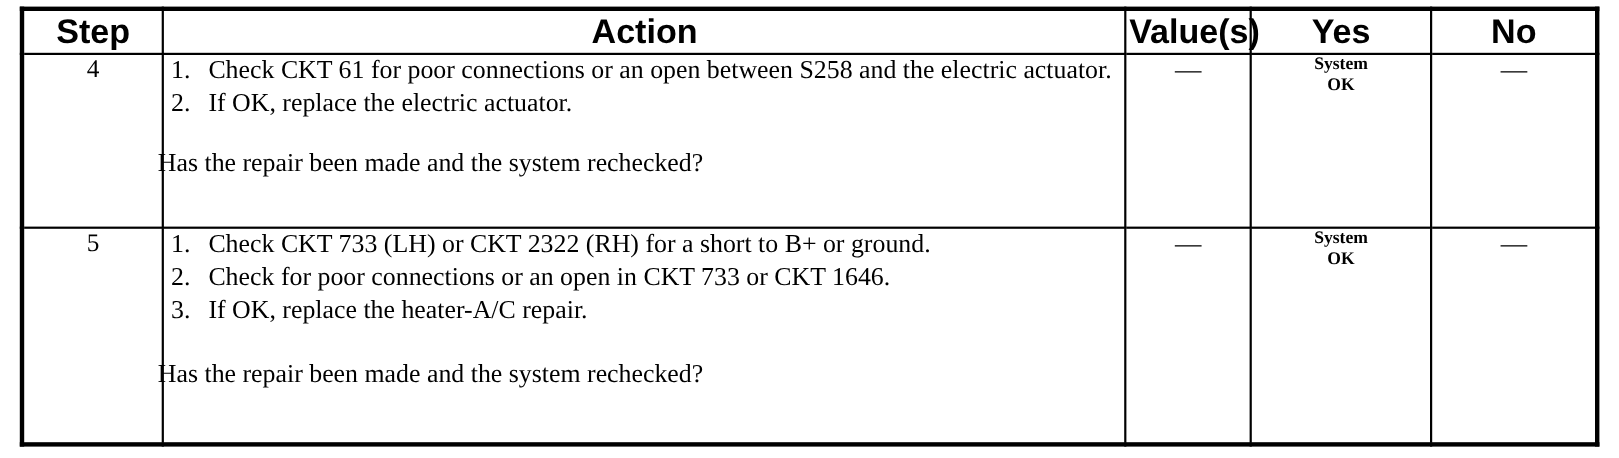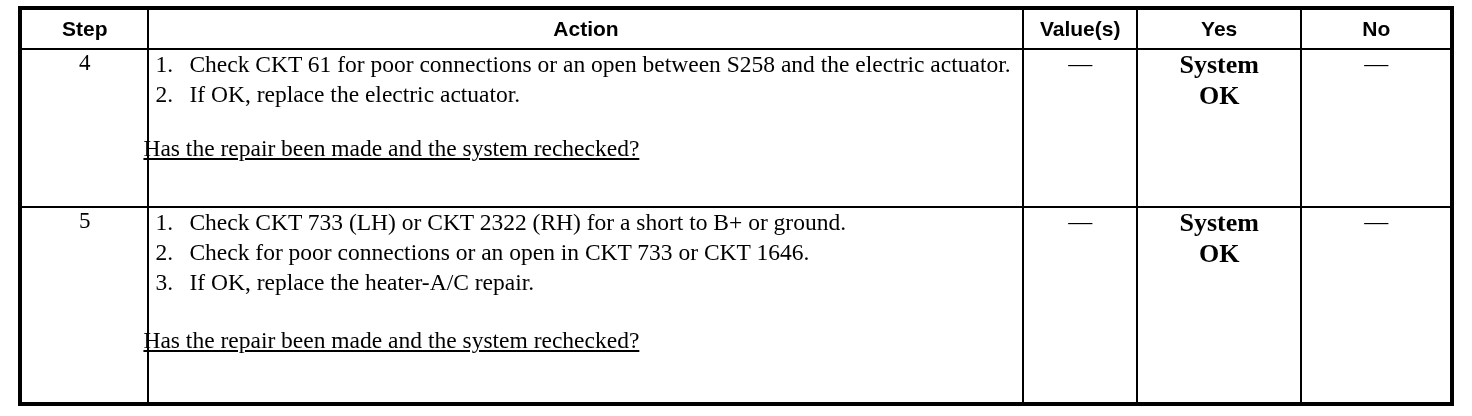--- a/index.html
+++ b/index.html
@@ -36,21 +36,21 @@
     background: #fff;
   }
 
   
   .hdr th {
     height: 38px;
     text-align: center;
     vertical-align: middle;
     font-family: "Liberation Sans", "DejaVu Sans", sans-serif;
     font-weight: bold;
-    font-size: 21px;
+    font-size: 31px;
     letter-spacing: 0px;
     padding: 0 2px;
   }
   .hdr-step   { width: 128px; }
   .hdr-action { width: 872px; margin-left: 32px; }
   .hdr-value  { width: 113px; }
   .hdr-yes    { width: 164px; }
   .hdr-no     { width: 150px; }
 
   
@@ -66,21 +66,21 @@
     line-height: 1.22;
   }
   .c-center {
     text-align: center;
     font-size: 23px;
     padding-top: 10px;
     line-height: 1.22;
   }
   .c-yes {
     text-align: center;
-    font-size: 26px;
+    font-size: 16px;
     font-weight: bold;
     padding-top: 8px;
     line-height: 1.18;
   }
 
   
   ol.steps {
     margin: 0;
     padding: 0;
     list-style: none;
@@ -93,21 +93,20 @@
   ol.steps li .num {
     position: absolute;
     left: 6px;
     top: 0;
     width: 30px;
     text-align: left;
   }
   .question {
     margin-top: 26px;
     margin-left: -6px;
-    text-decoration: underline;
   }
   .q-row-5 { margin-top: 30px; }
 
   .dash { font-size: 24px; line-height: 1; }
 </style>
 </head>
 <body>
 
 <div id="page">
 

